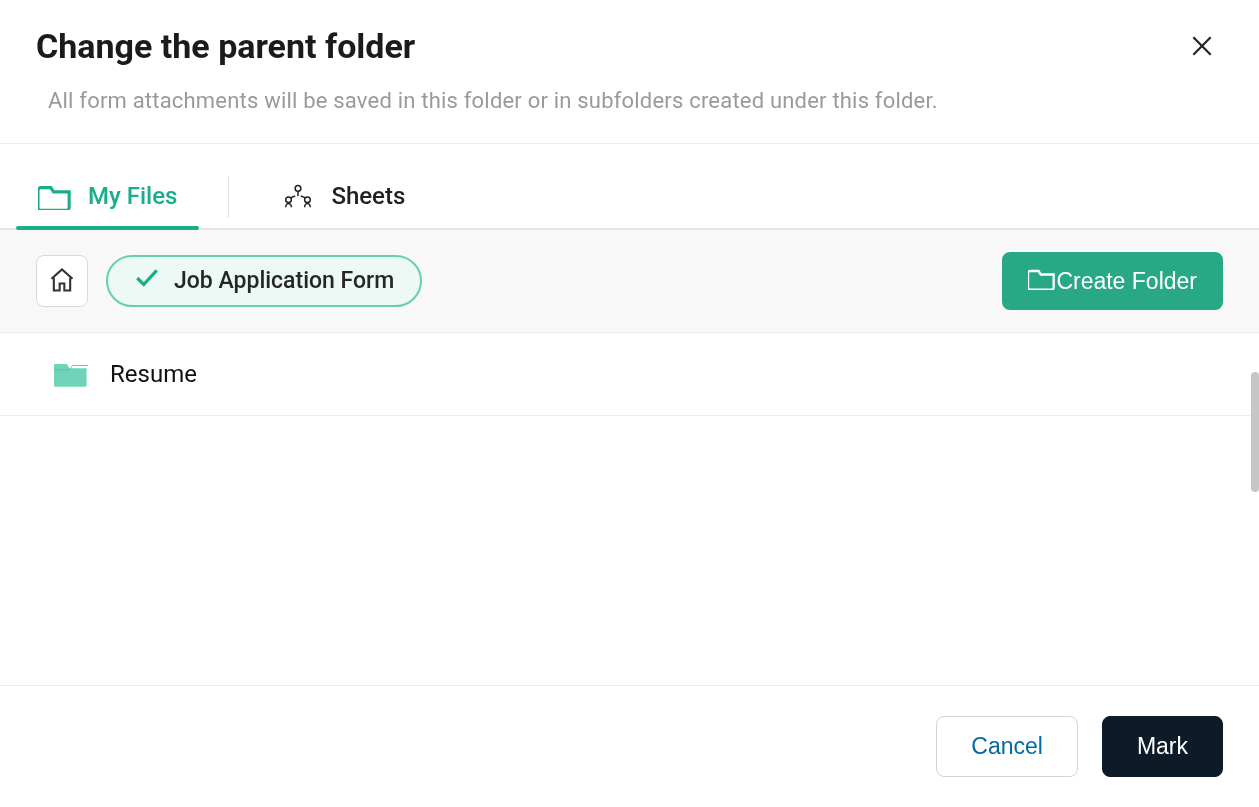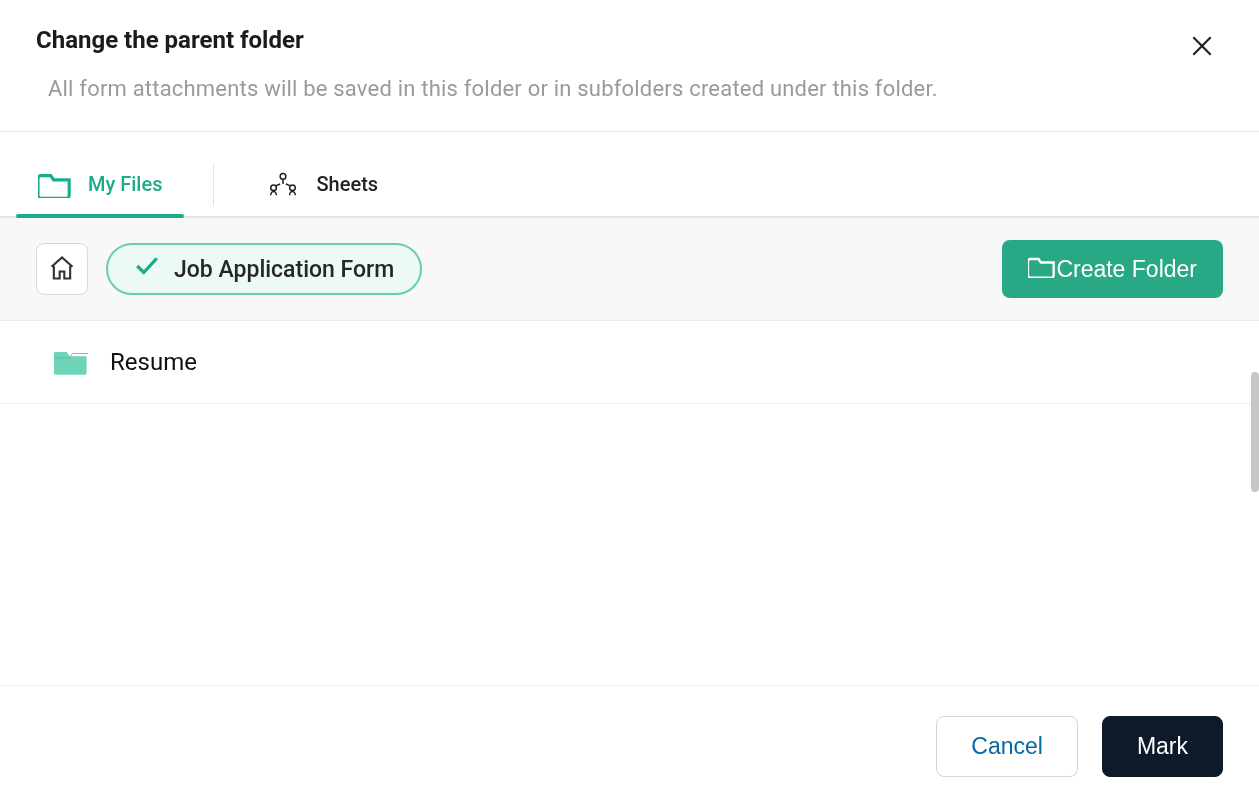--- a/index.html
+++ b/index.html
@@ -21,21 +21,21 @@
     position: relative;
   }
   .modal-header {
     padding: 26px 36px 18px 36px;
     border-bottom: 1px solid #ececec;
     display: flex;
     flex-direction: column;
     position: relative;
   }
   .modal-title {
-    font-size: 24px;
+    font-size: 34px;
     font-weight: 700;
     color: #1b1b1b;
     margin: 0 0 10px 0;
   }
   .modal-subtitle {
     font-size: 22px;
     color: #9a9a9a;
     margin: 12px;
     letter-spacing: 0.2px;
   }
@@ -58,21 +58,21 @@
     display: flex;
     border-bottom: 2px solid #e5e5e5;
     padding-top: 30px;
     gap: 60px;
     padding-left: 16px;
   }
   .tab {
     display: flex;
     align-items: center;
     gap: 16px;
-    font-size: 20px;
+    font-size: 24px;
     font-weight: 500;
     color: #222;
     padding: 8px 22px 18px 22px;
     cursor: pointer;
     position: relative;
   }
   .tab .tab-icon { width: 34px; height: 28px; display: inline-flex; align-items: center; justify-content: center; }
   .tab.active {
     color: #1aad8b;
   }
@@ -109,21 +109,21 @@
     border-radius: 8px;
     background: #fff;
     display: flex;
     align-items: center;
     justify-content: center;
     cursor: pointer;
   }
   .home-btn svg { width: 28px; height: 28px; stroke: #333; }
   .breadcrumb-chip {
     display: flex;
-    align-items: center;
+    align-items: flex-start;
     gap: 14px;
     background: #ecf9f5;
     border: 2px solid #69cdb4;
     border-radius: 999px;
     padding: 10px 26px;
     font-size: 23px;
     font-weight: 500;
     color: #262626;
     cursor: default;
   }

